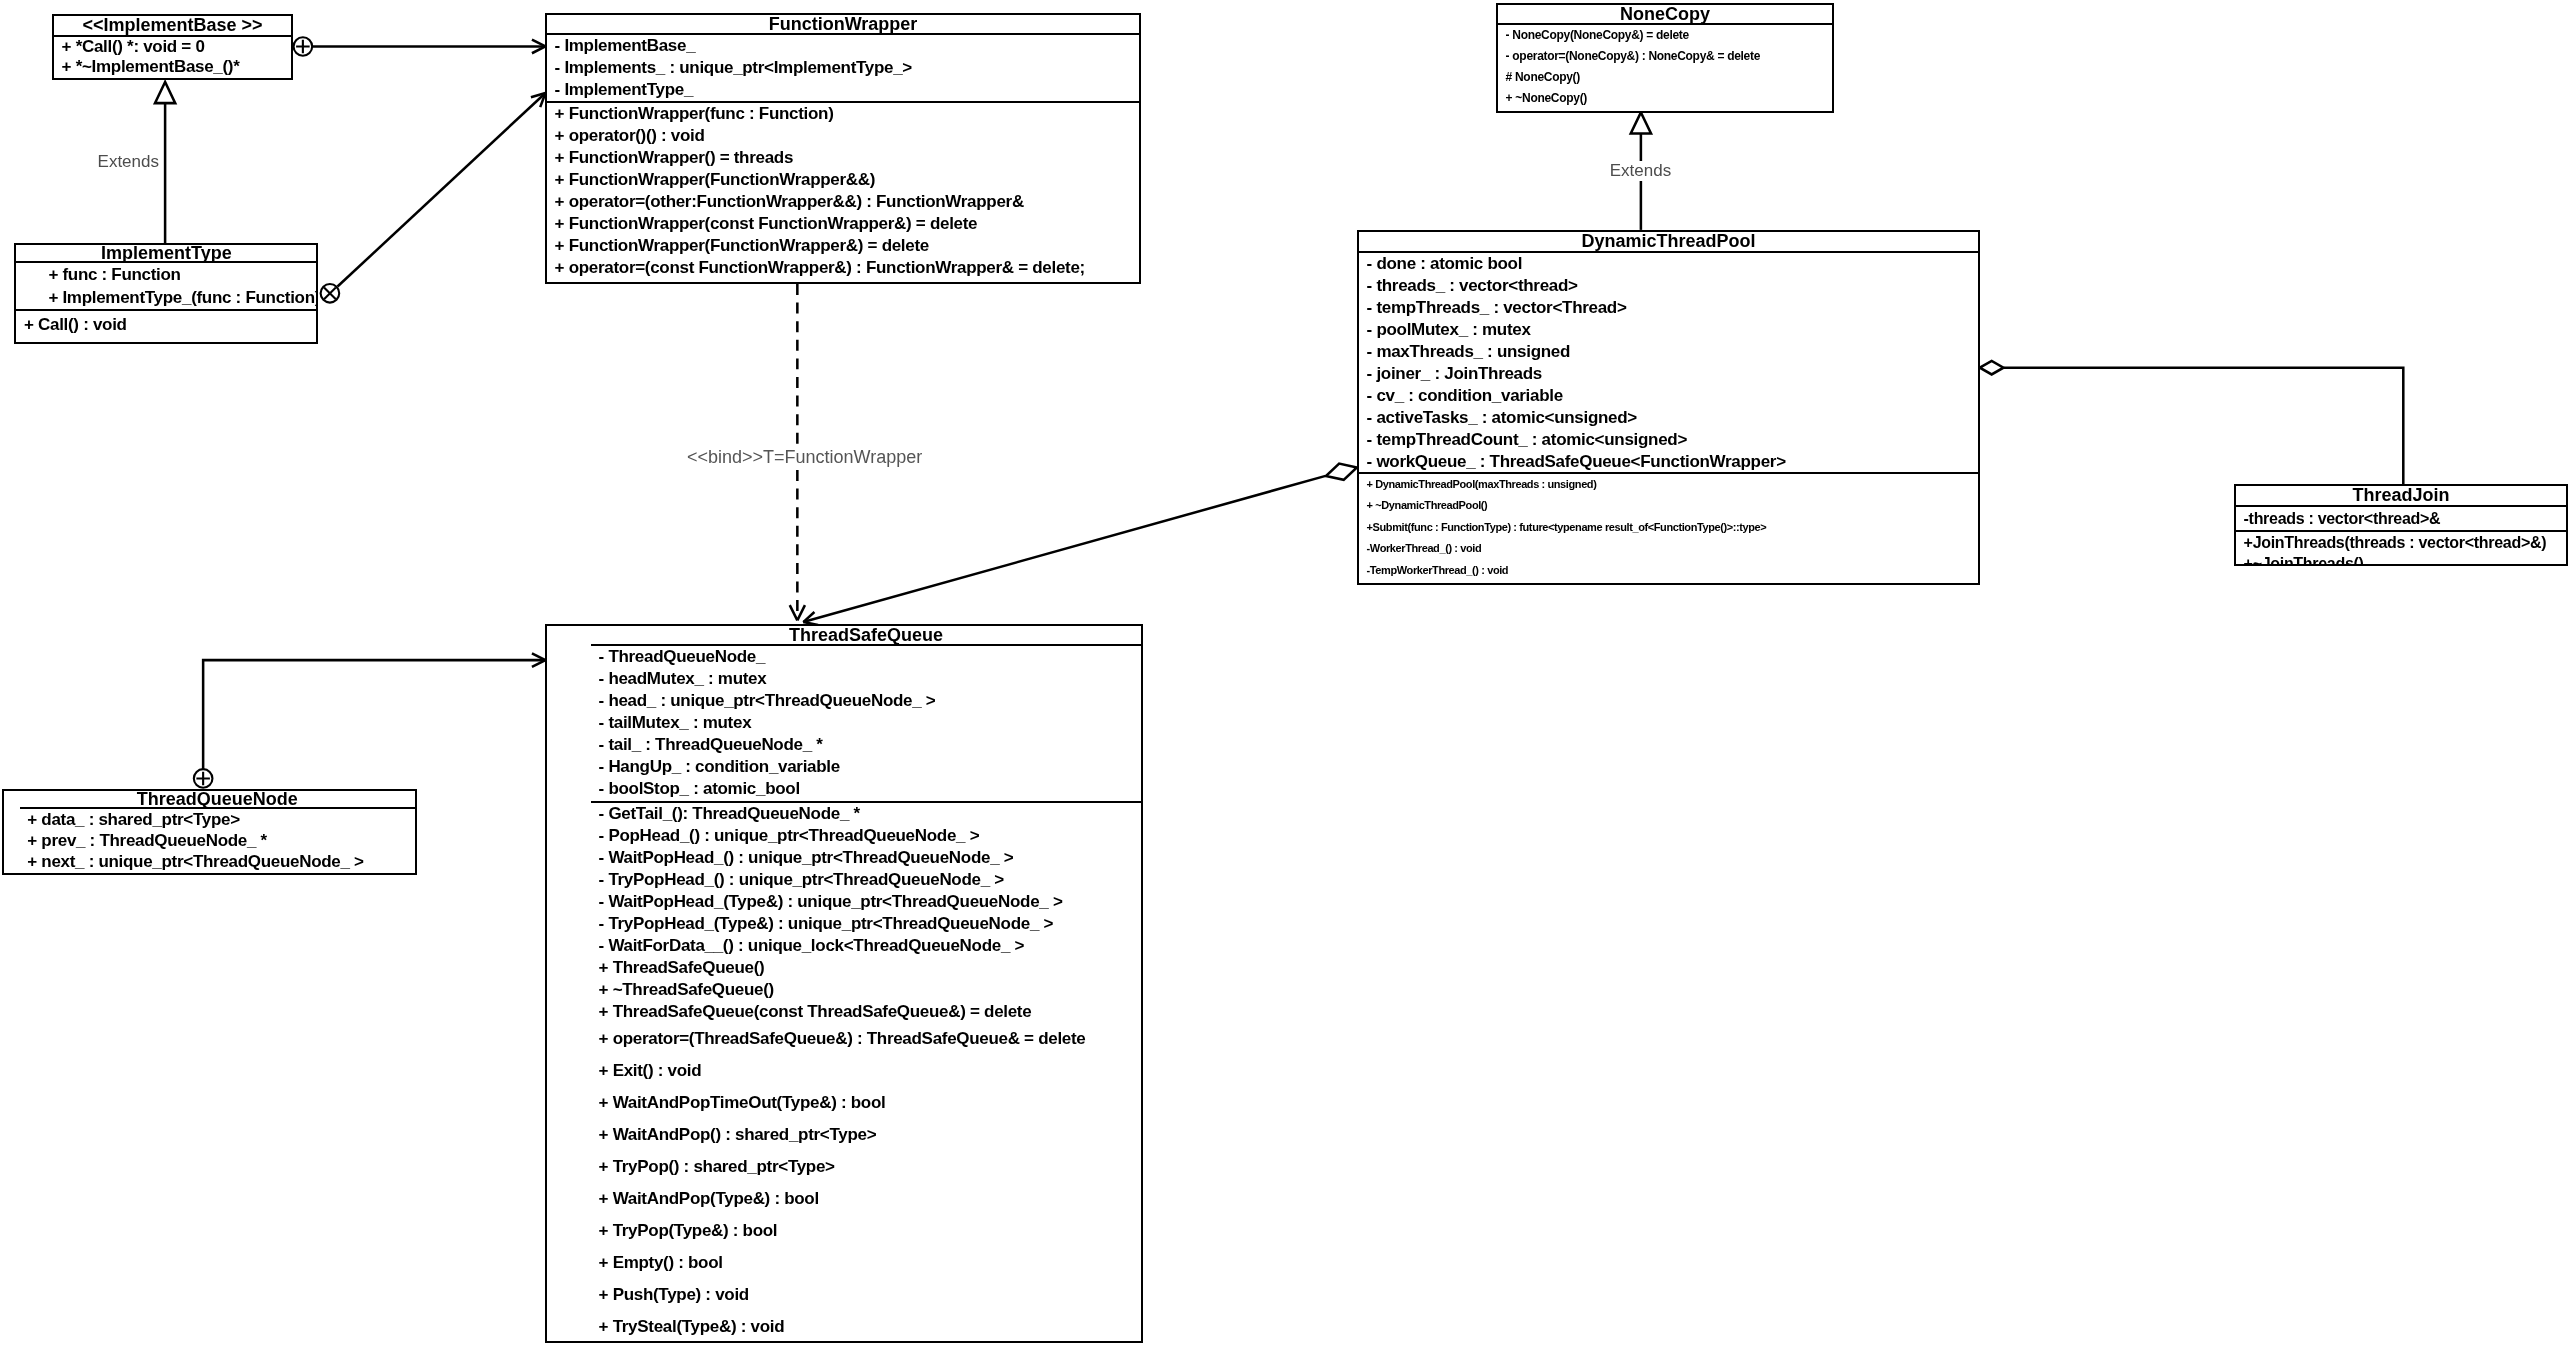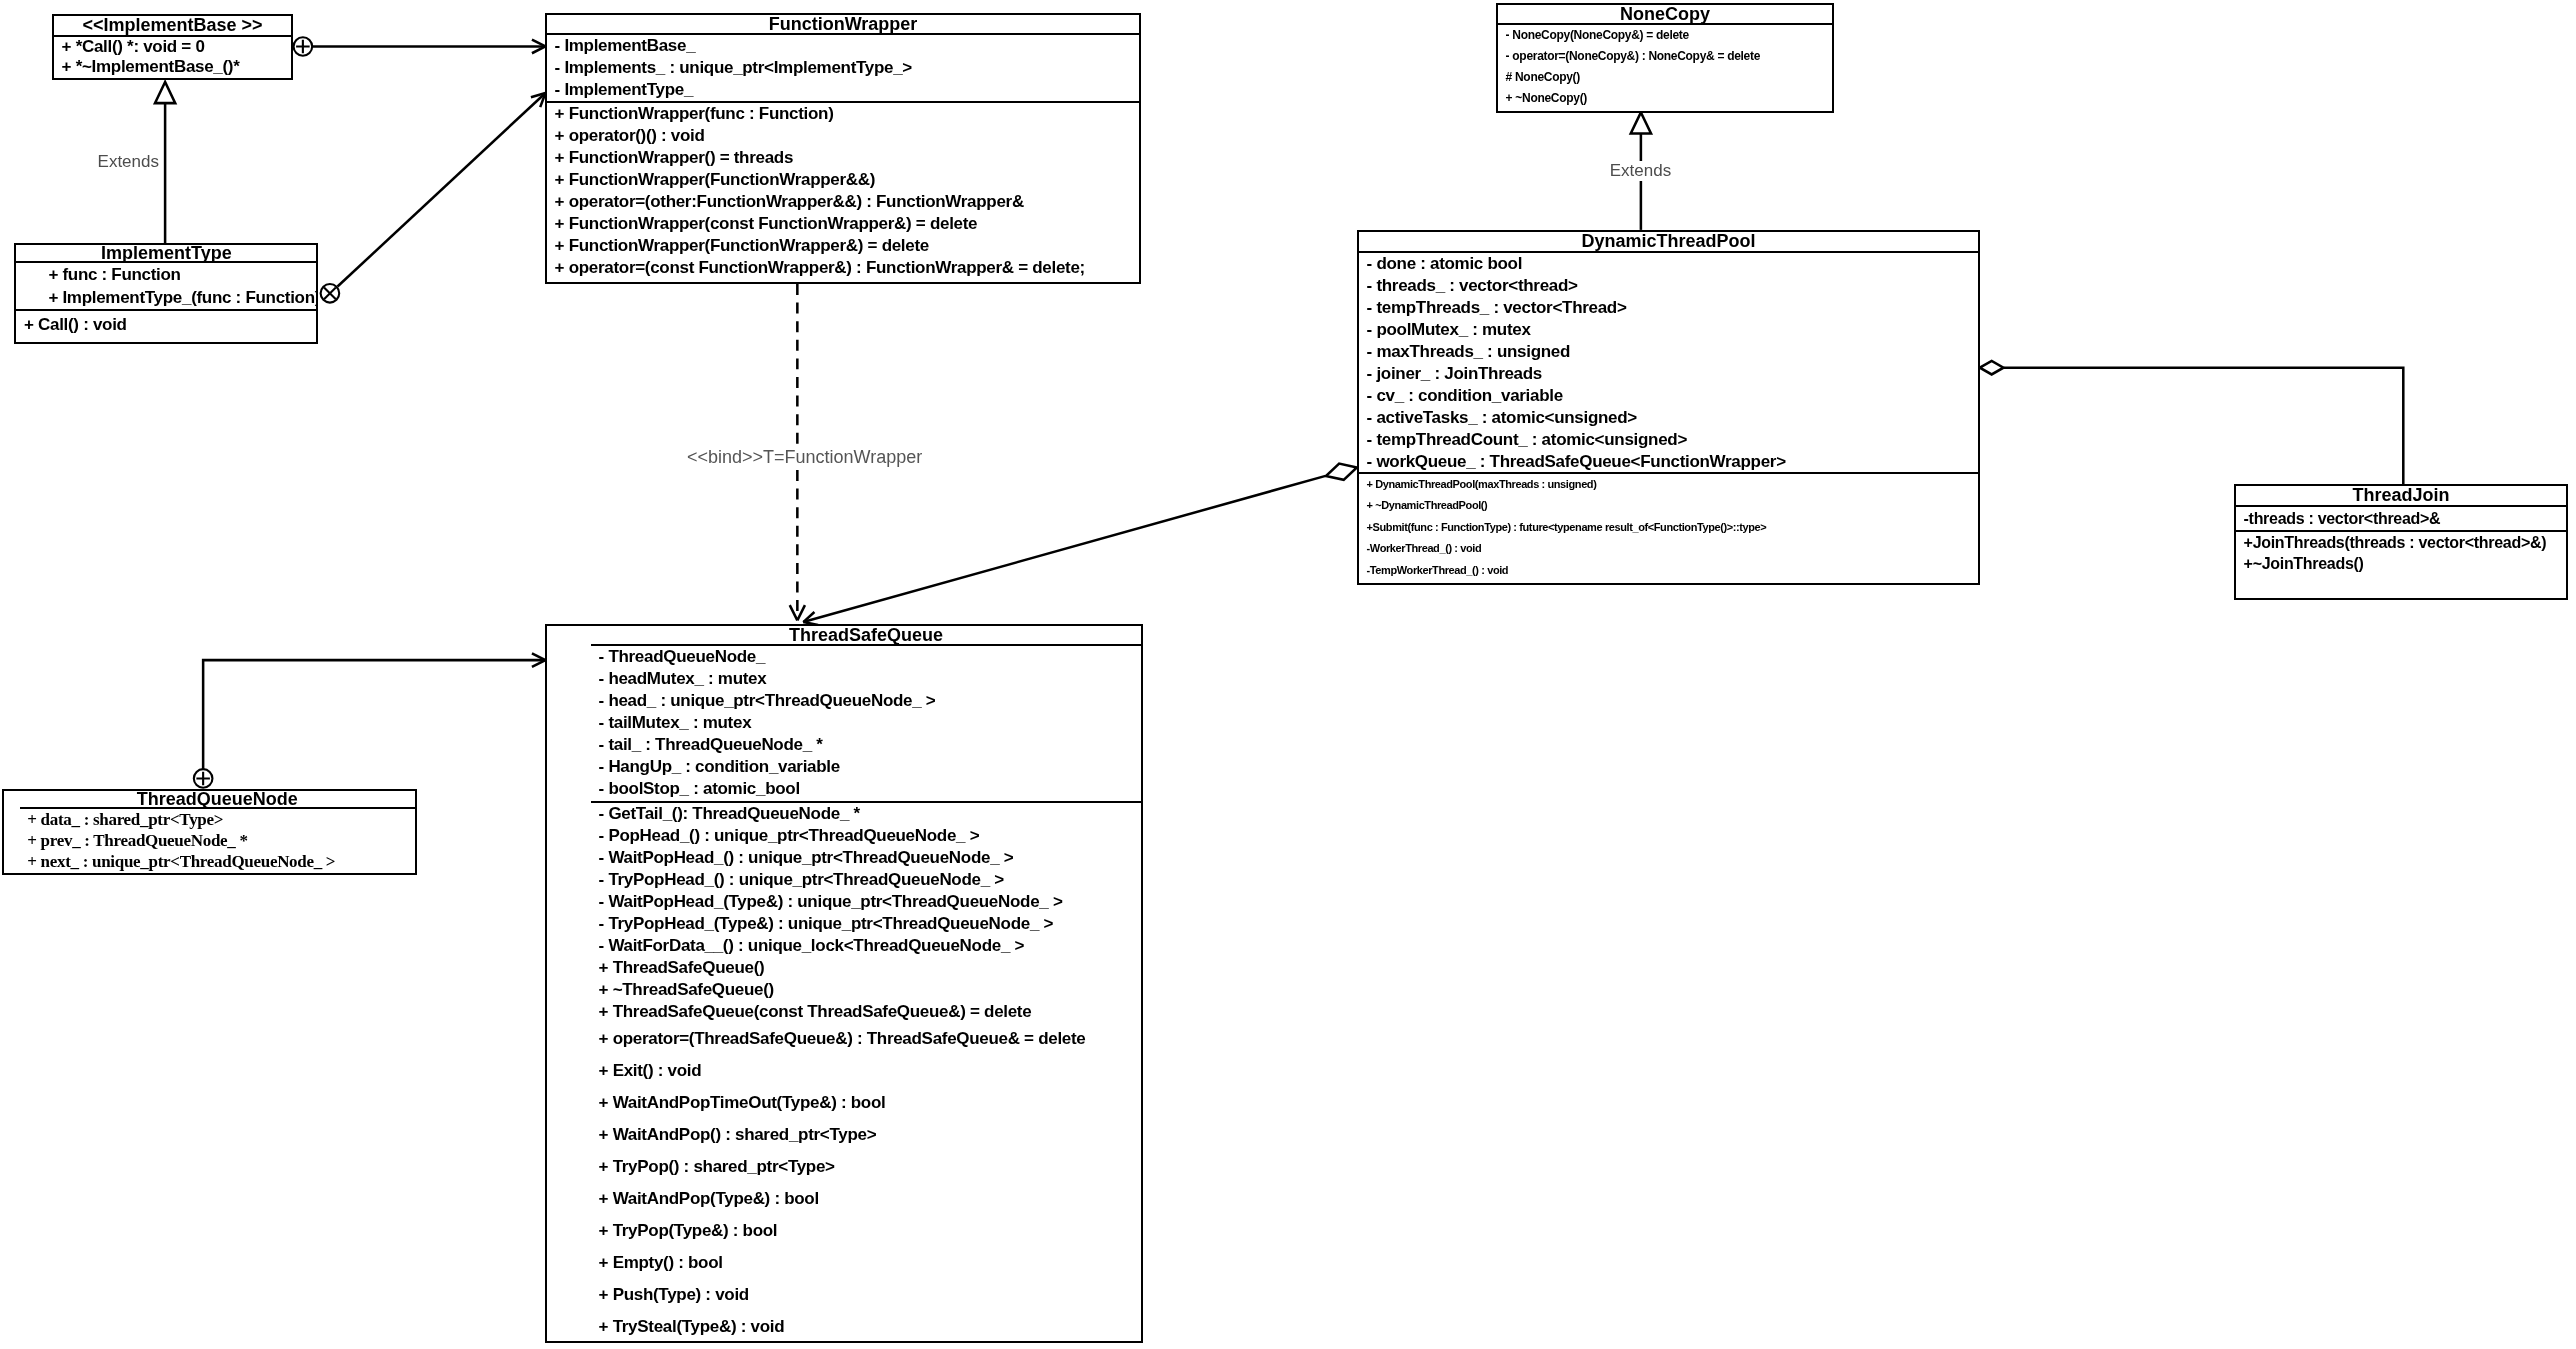--- a/index.html
+++ b/index.html
@@ -32,35 +32,35 @@
   
   #b-nc { left:1496px; top:2.5px; width:338px; height:110px; }
   #b-nc .t { height:18.6px; line-height:18.6px; }
   #b-nc .row { line-height:21px; font-size:12px; }
   
   #b-dtp { left:1357px; top:230px; width:623px; height:355px; }
   #b-dtp .t { height:18.6px; line-height:18.6px; }
   #b-dtp .attrs { height:219px; } #b-dtp .attrs .row { line-height:22px; }
   #b-dtp .methods { height:107px; } #b-dtp .methods .row { line-height:21.5px; font-size:11px; letter-spacing:-0.4px; }
   
-  #b-tj { left:2234px; top:484px; width:334px; height:116px; }
+  #b-tj { left:2234px; top:484px; width:334px; height:82px; }
   #b-tj .t { height:18.6px; line-height:18.6px; }
   #b-tj .attrs { height:23px; } #b-tj .attrs .row { line-height:23px; font-size:16px; }
   #b-tj .methods { height:43px; } #b-tj .methods .row { line-height:21.6px; font-size:16px; }
   
   #b-tsq { left:545px; top:624px; width:598px; height:719px;padding-left:44px; }
   #b-tsq .t { height:18px; line-height:18px; }
   #b-tsq .attrs { height:155px; } #b-tsq .attrs .row { line-height:22px; }
   #b-tsq .methods { height:536px; }
   #b-tsq .methods .row { line-height:22px; height:22px; }
   #b-tsq .methods .row:nth-child(n+11) { line-height:32px; height:32px; }
   
   #b-tqn { left:1.7px; top:789px; width:415px; height:86px;padding-left:16px; }
   #b-tqn .t { height:16px; line-height:16px; }
-  #b-tqn .row { line-height:21px;font-family:Liberation Serif, serif; }
+  #b-tqn .row { line-height:21px; }
 
   .edge-label { position:absolute; font-size:17px; color:#4d4d4d; font-weight:normal; }
   #lbl-extends-ib { left:91px; top:152px; width:68px; text-align:right; }
   #lbl-extends-nc { left:1594px; top:161px; width:93px; text-align:center; background:#fff; }
   #lbl-bind { left:687px; top:447px; width:222px; text-align:center; background:#fff; color:#555; font-size:18px; }
 </style>
 </head>
 <body>
 
 <div class="stage">

